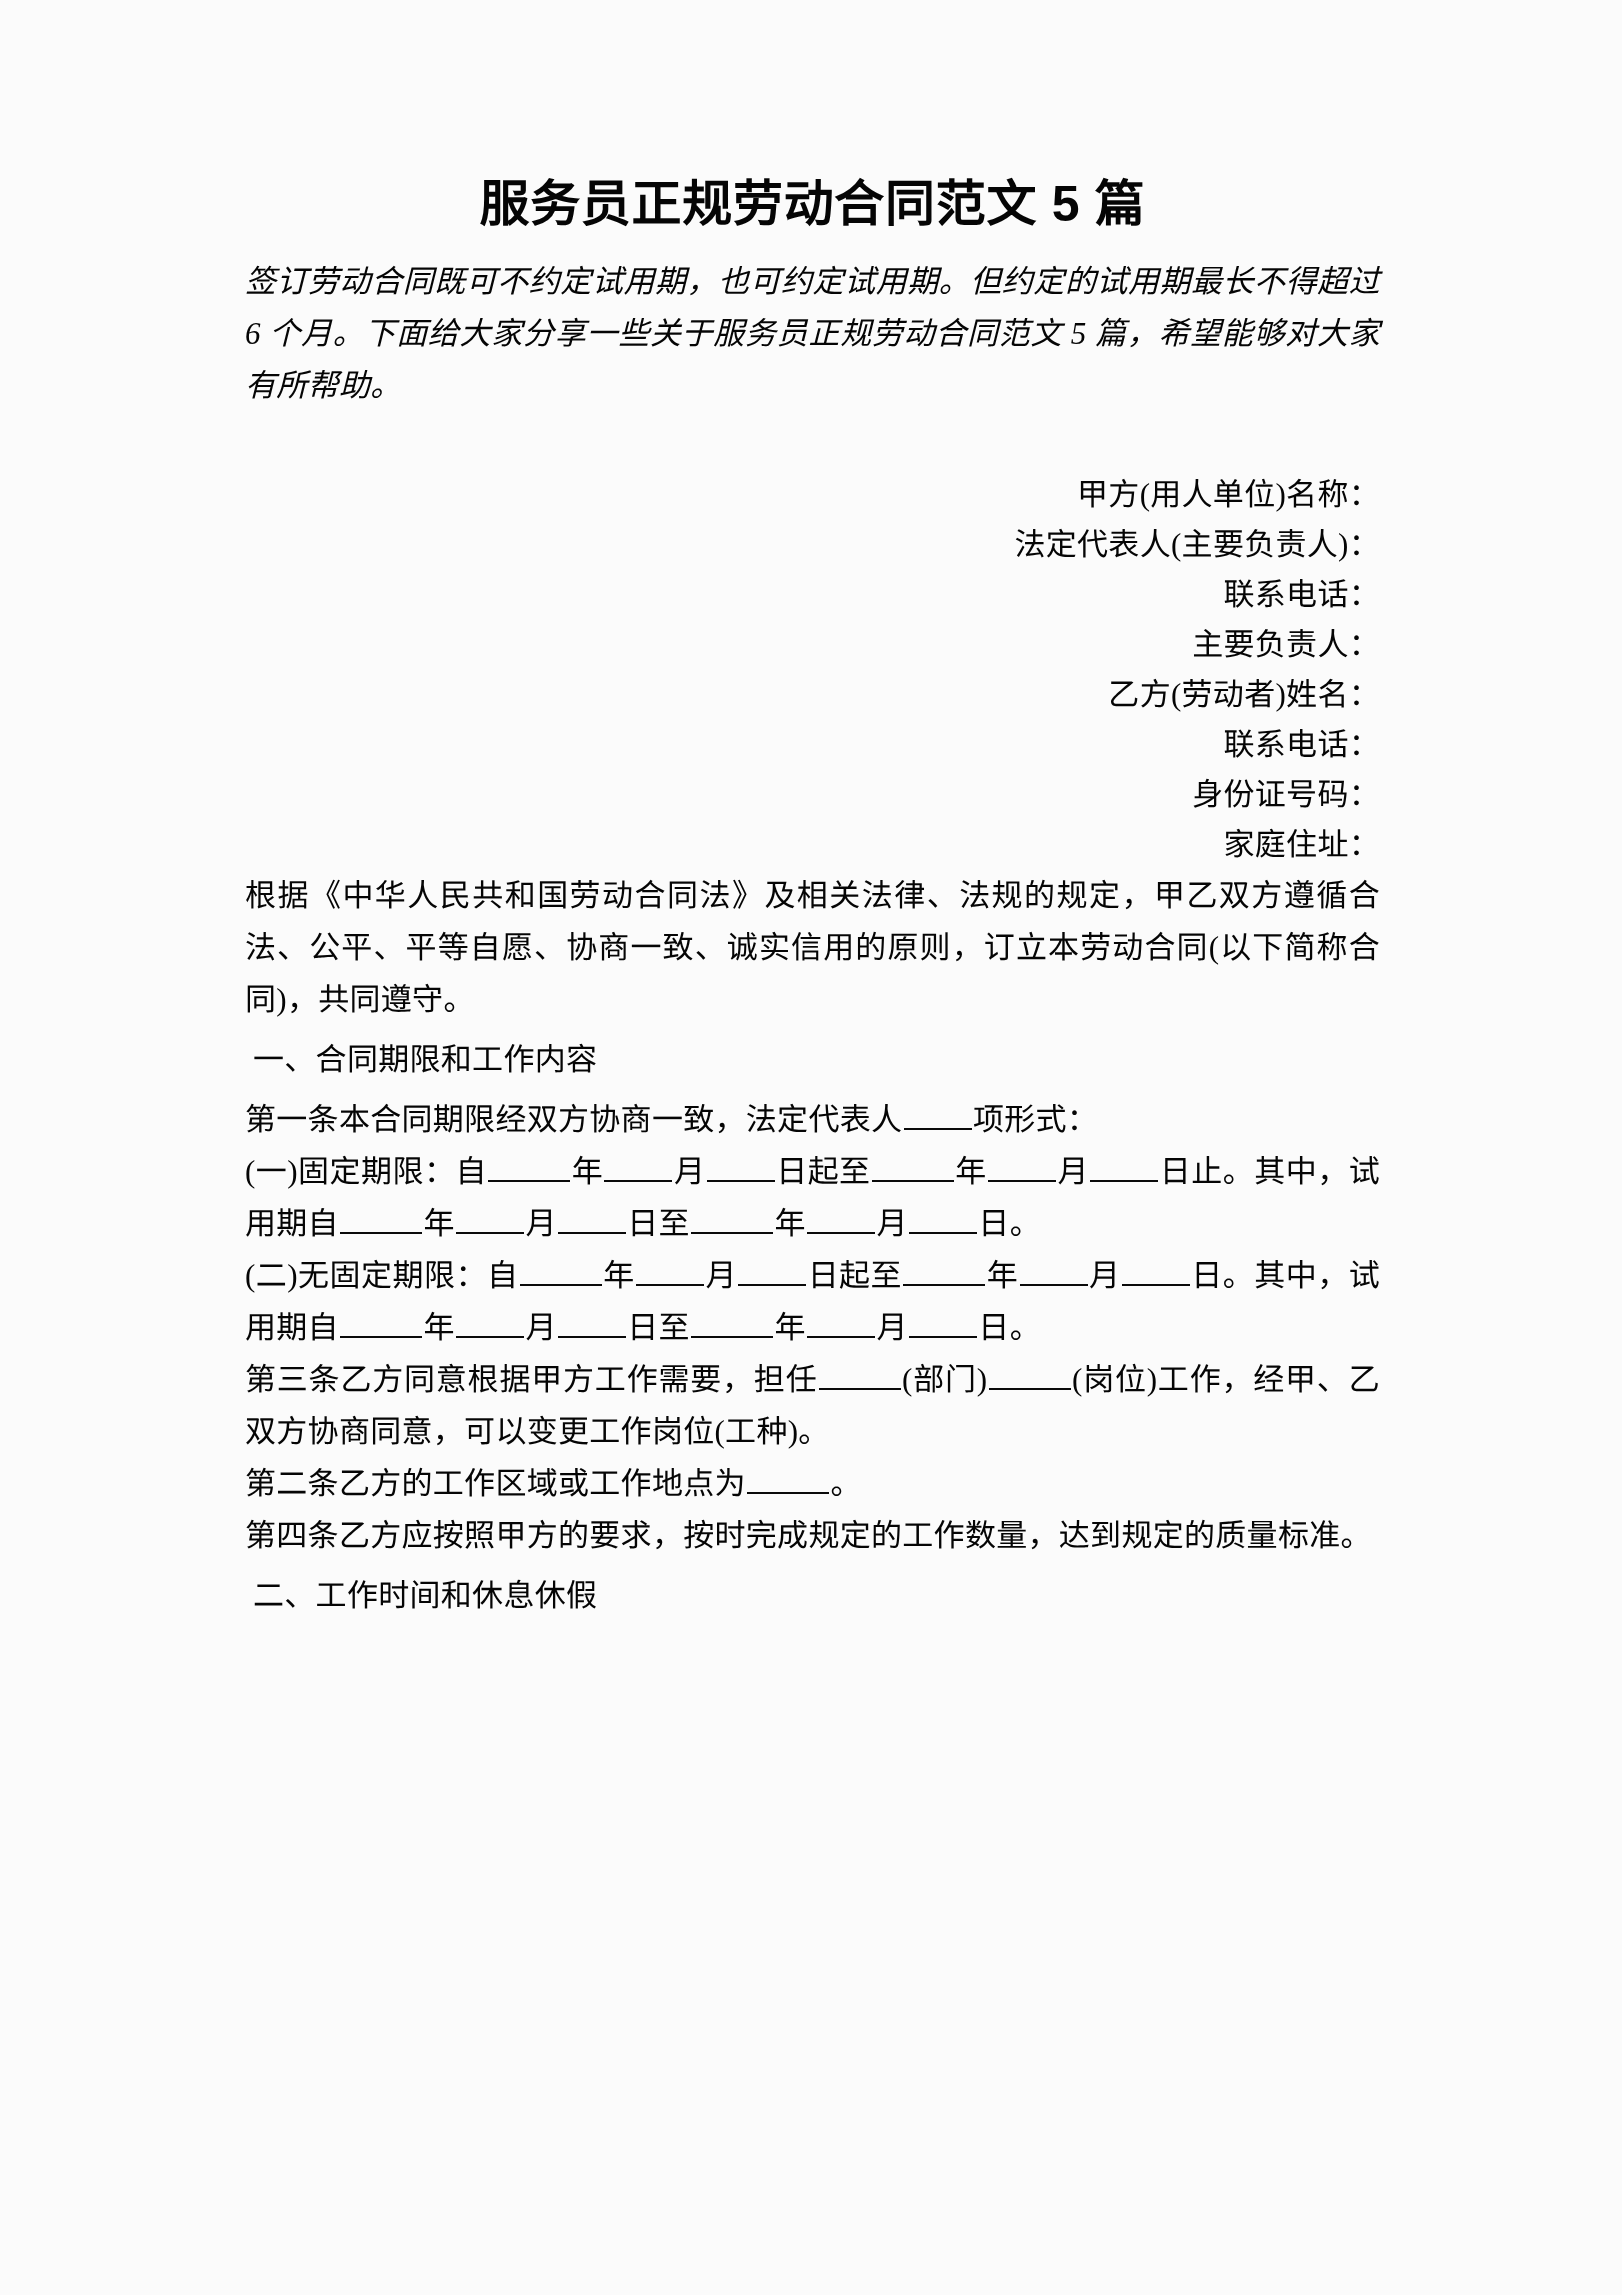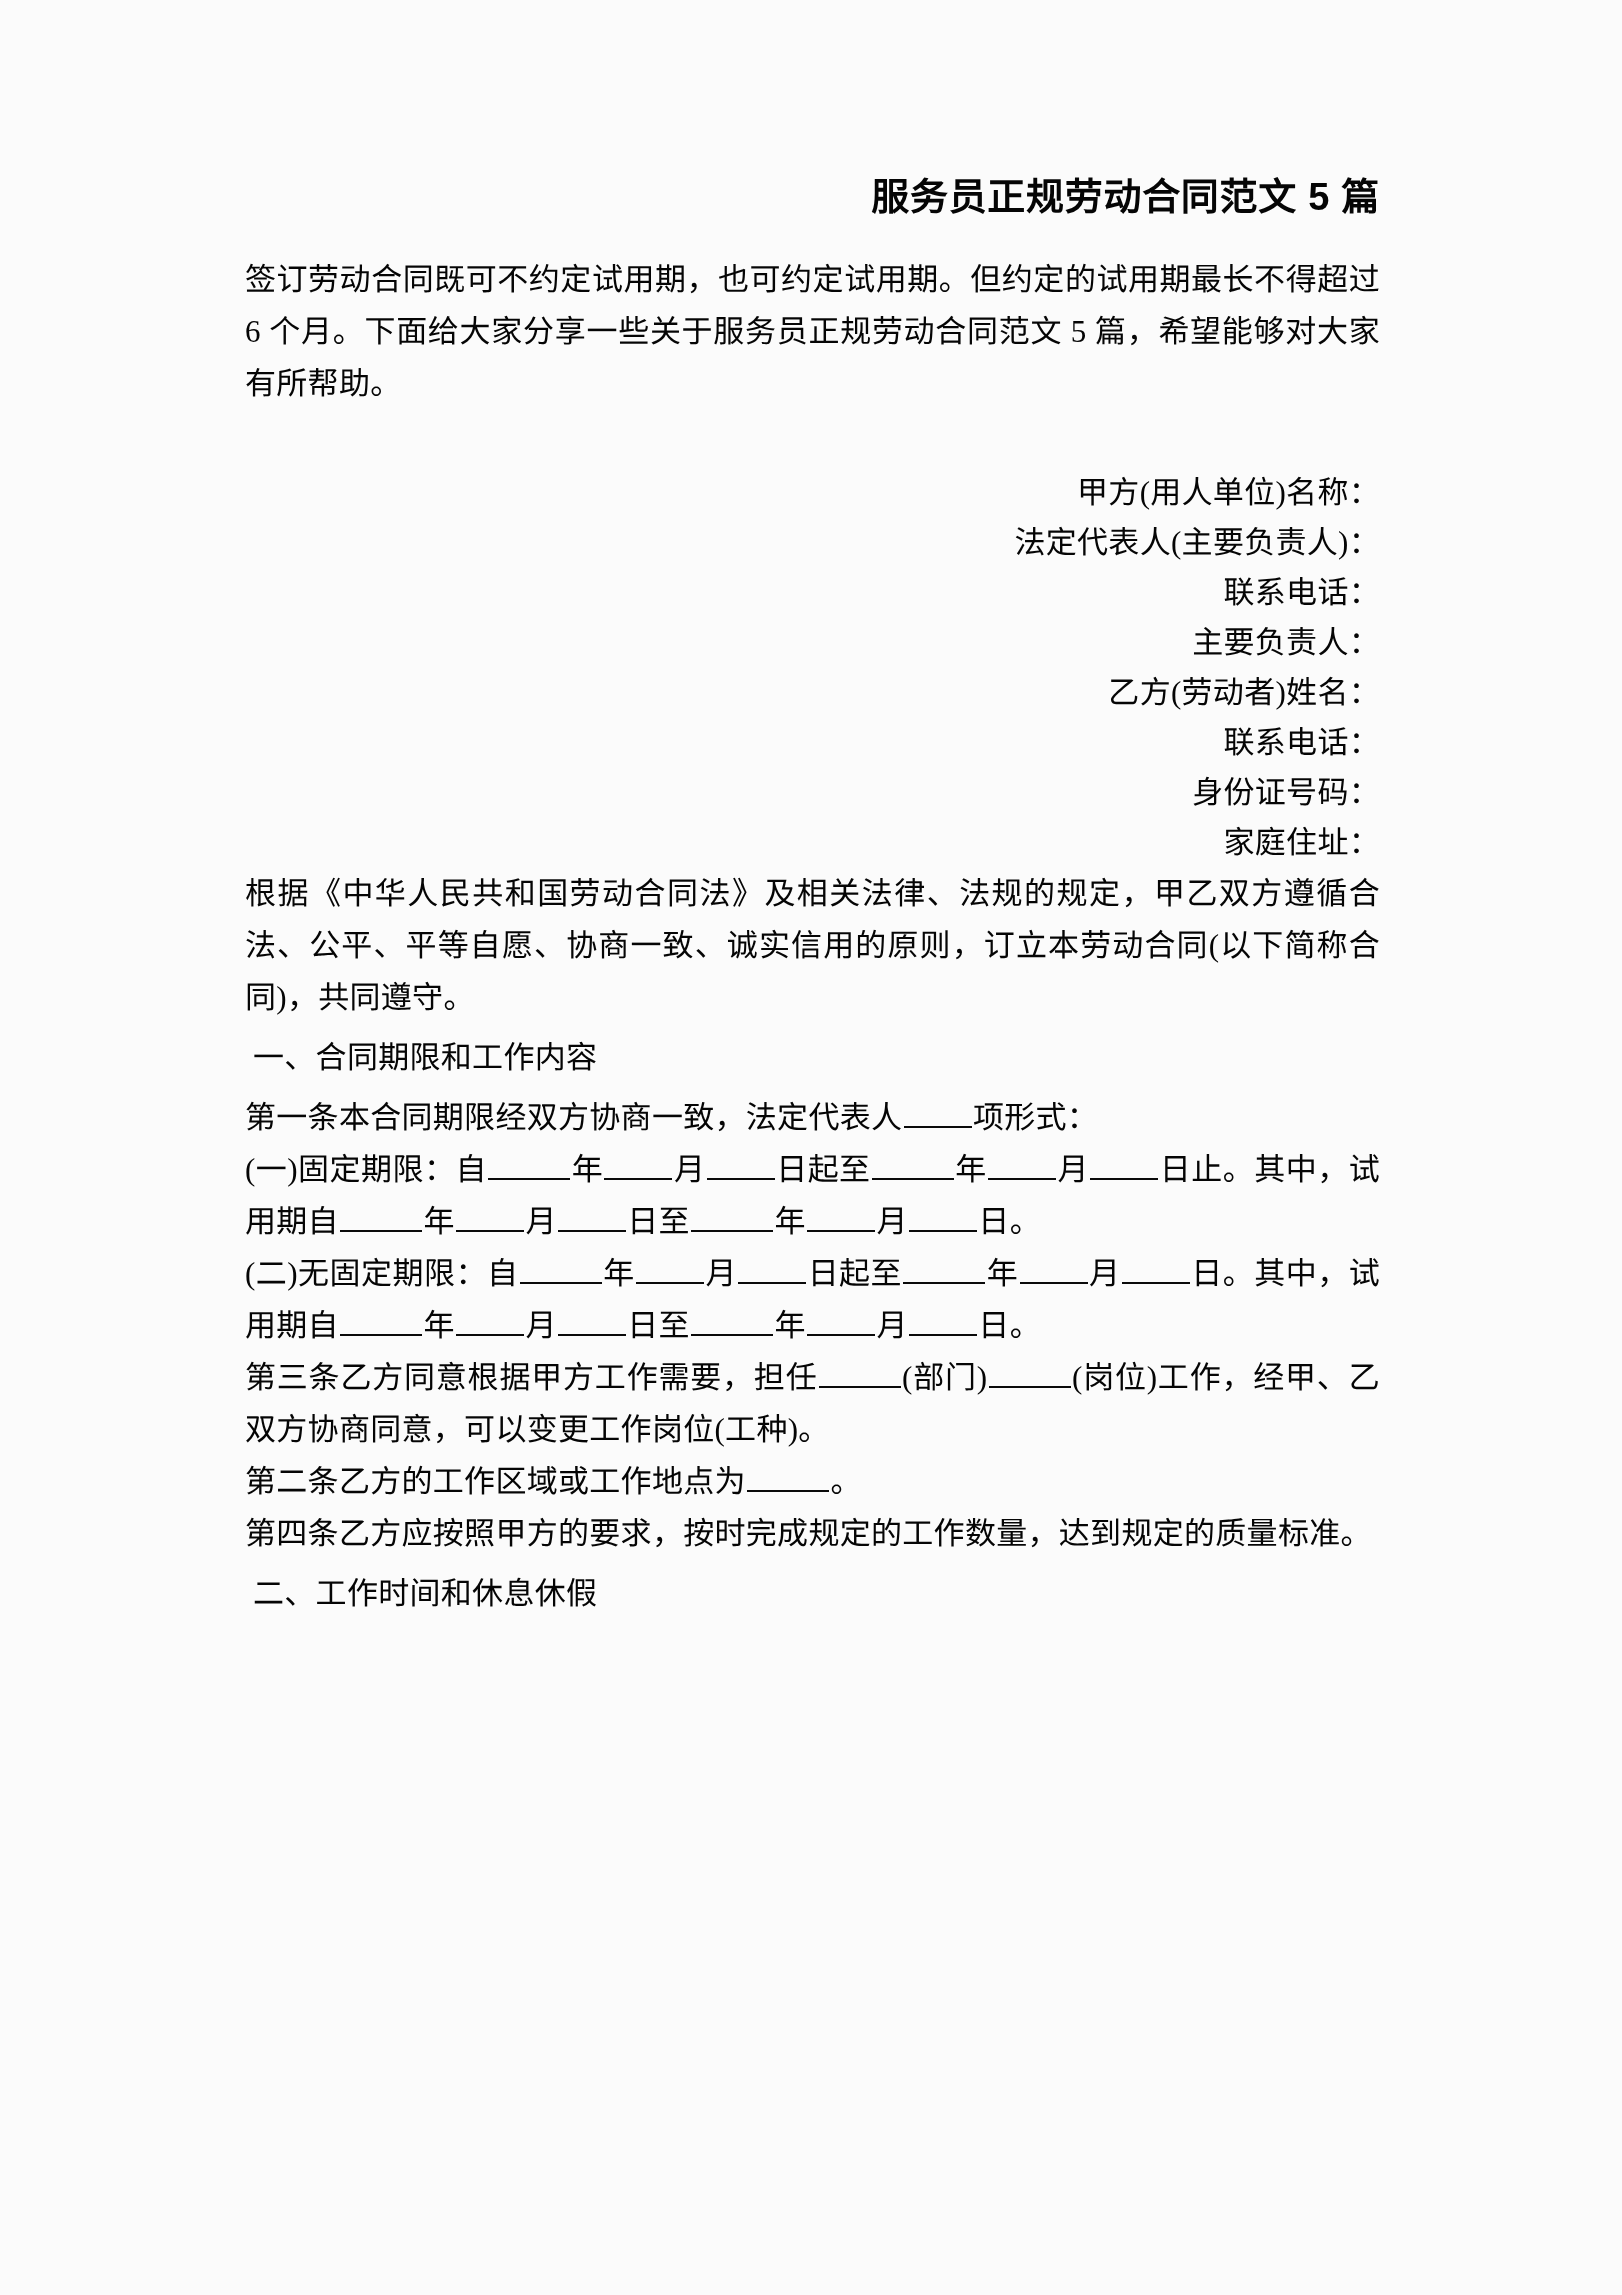--- a/index.html
+++ b/index.html
@@ -23,39 +23,40 @@
   .content {
     position: absolute;
     left: 245px;
     top: 175px;
     width: 1135px;
   }
 
   .doc-title {
     font-family: "Liberation Sans", "DejaVu Sans", sans-serif;
     font-weight: 700;
-    font-size: 38px;
+    font-size: 50px;
     line-height: 1.18;
-    text-align: right;
+    text-align: center;
     letter-spacing: 0.7px;
-    margin: 0 0 34px 0;
+    margin: 0 0 22px 0;
     white-space: nowrap;
   }
 
   .para {
     font-size: 31px;
     line-height: 52px;
     text-align: justify;
     text-justify: inter-ideograph;
     margin: 0;
     letter-spacing: 0.3px;
   }
 
   .para.intro {
     margin-bottom: 0;
+    font-style: italic;
   }
 
   .spacer-lg {
     height: 58px;
   }
 
   .field-line {
     font-size: 31px;
     line-height: 50px;
     margin: 0;

